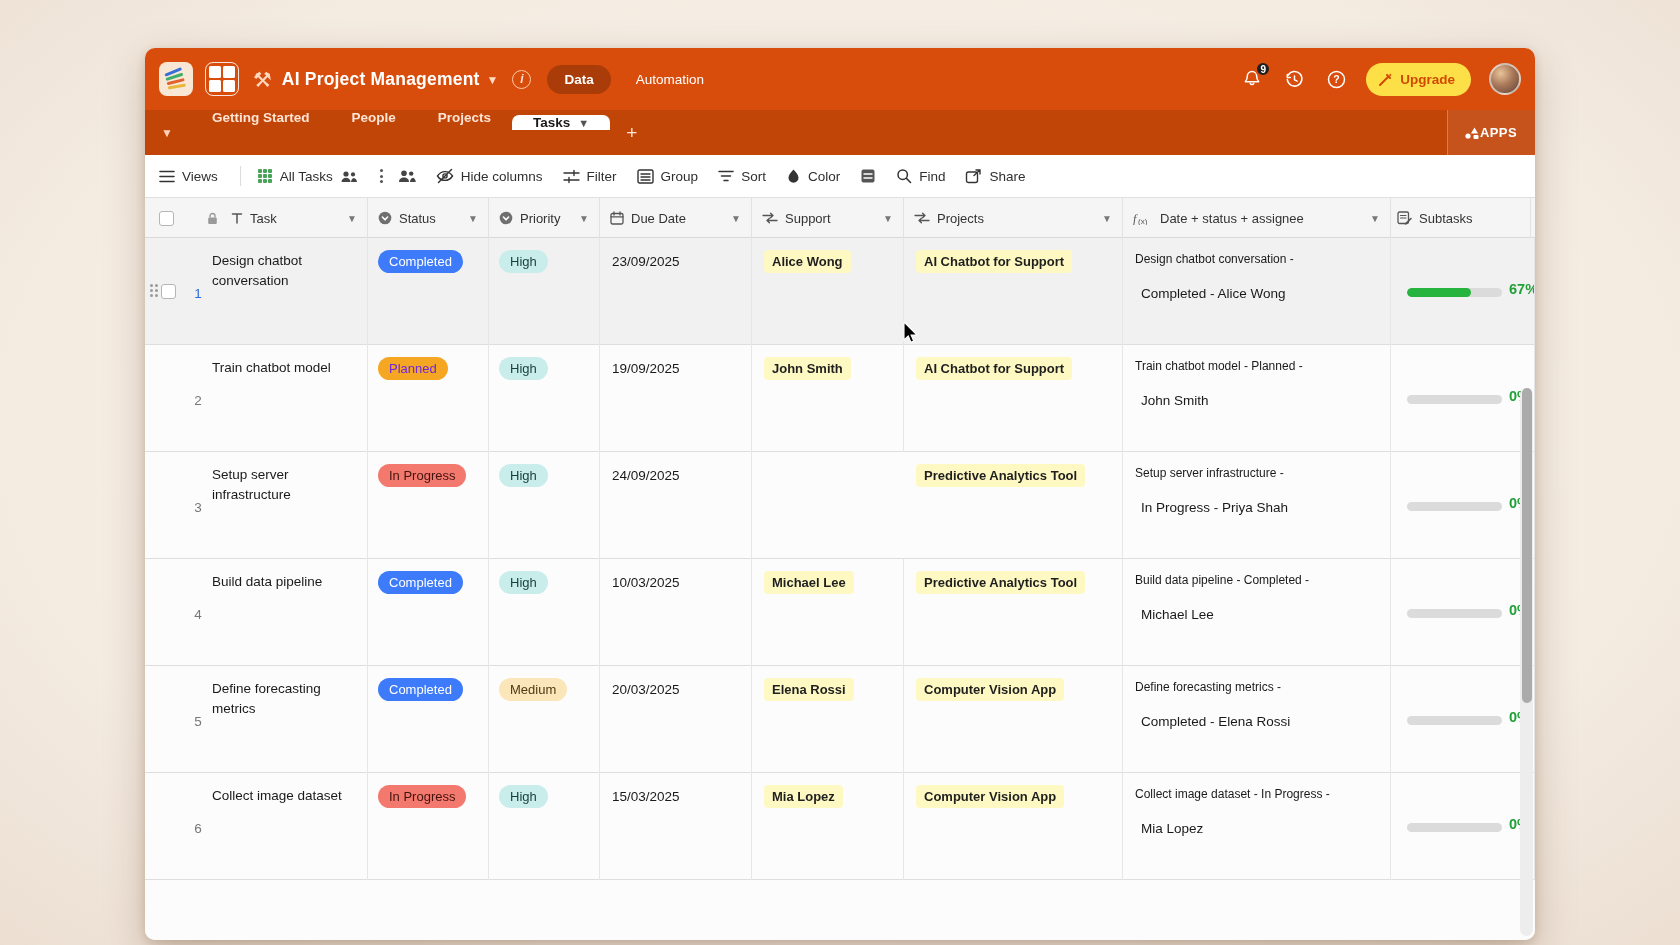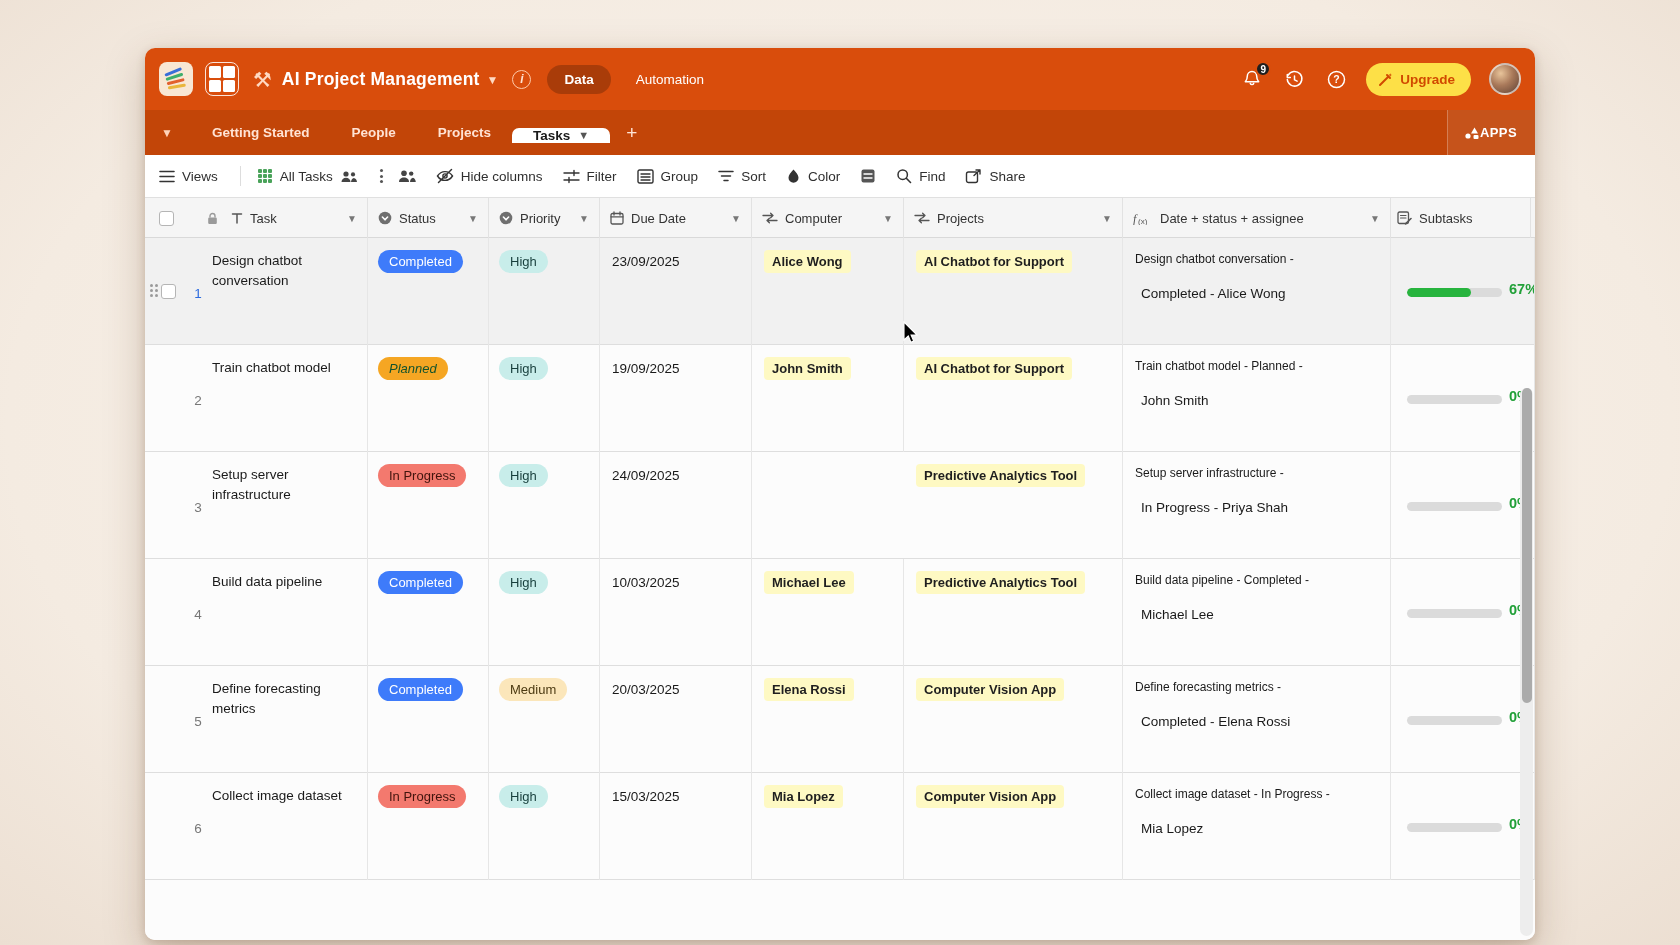--- a/index.html
+++ b/index.html
@@ -61,21 +61,21 @@
   .row.hl { background:#f1f1f1; }
   .cell { position:absolute; top:0; height:107px; border-right:1px solid #e6e6e6; overflow:hidden; }
   .rownum { position:absolute; left:42px; top:48px; width:22px; text-align:center; font-size:13.5px; color:#777; }
   .rownum.sel { color:#2d6cdf; }
   .rowdots { position:absolute; left:5px; top:46px; display:grid; grid-template-columns:3px 3px; grid-template-rows:3px 3px 3px; gap:2px; }
   .rowdots i { background:#9a9a9a; border-radius:50%; }
   .rowchk { position:absolute; left:16px; top:46px; width:15px; height:15px; border:1.4px solid #b5b5b5; border-radius:3px; background:#fff; }
   .tasktxt { position:absolute; left:67px; top:13px; right:8px; font-size:13.5px; color:#1a1a1a; line-height:20px; }
   .pill { display:inline-block; border-radius:12px; padding:3px 11px; font-size:13px; line-height:17px; white-space:nowrap; }
   .st-completed { background:#3e7bfa; color:#fff; }
-  .st-planned   { background:#f5a623; color:#14532d;font-style:italic; }
+  .st-planned   { background:#f5a623; color:#6d28d9; }
   .st-inprogress{ background:#f3796e; color:#42140d; }
   .pr-high   { background:#c8edea; color:#173f3c; }
   .pr-medium { background:#fbe6ba; color:#4c3a12; }
   .tag { display:inline-block; background:#fef9c3; color:#1f1f1f; border-radius:4px; padding:4px 8px; font-size:13px; white-space:nowrap;font-weight:bold; }
   .datetxt { position:absolute; left:12px; top:16px; font-size:13.5px; color:#1a1a1a; }
   .fline1 { position:absolute; left:12px; top:14px; font-size:12px; color:#1a1a1a; white-space:nowrap; }
   .fline2 { position:absolute; left:18px; top:48px; font-size:13.5px; color:#1a1a1a; white-space:nowrap; }
   .pbar { position:absolute; left:16px; top:50px; width:95px; height:9px; border-radius:5px; background:#dbdbdb; overflow:hidden; }
   .pbar i { display:block; height:100%; background:#27b43e; border-radius:5px; }
   .ppct { position:absolute; left:118px; top:43px; font-size:14.5px; font-weight:bold; color:#21a038; }
@@ -137,21 +137,21 @@
             <path d="M12.2 1.2l.5 1.3 1.3.5-1.3.5-.5 1.3-.5-1.3-1.3-.5 1.3-.5z" fill="#d14900"></path>
           </svg>
         <span>Upgrade</span>
       </div>
       <div class="avatar"></div>
     </div>
   </div>
 
   <div class="tabbar">
     <div class="tab-caret">▼</div>
-    <div id="tabs-host" style="display:flex;align-items:center;">
+    <div id="tabs-host" style="display:flex;align-items:flex-start;">
         <div class="tab">
           <span>Getting Started</span>
         </div>
         <div class="tab">
           <span>People</span>
         </div>
         <div class="tab">
           <span>Projects</span>
         </div>
         <div class="tab active">
@@ -317,21 +317,21 @@
           <span>Due Date</span>
           <span class="dd">▼</span>
         </div>
         <div class="hcell" style="left: 607px; width: 152px;">
           <span>
             <svg width="16" height="12" viewBox="0 0 16 12">
               <path d="M1 3.5h10M11 3.5 8.6 1.2M11 3.5 8.6 5.8" fill="none" stroke="#555" stroke-width="1.3" stroke-linecap="round" stroke-linejoin="round"></path>
               <path d="M15 8.5H5M5 8.5l2.4-2.3M5 8.5l2.4 2.3" fill="none" stroke="#555" stroke-width="1.3" stroke-linecap="round" stroke-linejoin="round"></path>
             </svg>
           </span>
-          <span>Computer</span>
+          <span>Support</span>
           <span class="dd">▼</span>
         </div>
         <div class="hcell" style="left: 759px; width: 219px;">
           <span>
             <svg width="16" height="12" viewBox="0 0 16 12">
               <path d="M1 3.5h10M11 3.5 8.6 1.2M11 3.5 8.6 5.8" fill="none" stroke="#555" stroke-width="1.3" stroke-linecap="round" stroke-linejoin="round"></path>
               <path d="M15 8.5H5M5 8.5l2.4-2.3M5 8.5l2.4 2.3" fill="none" stroke="#555" stroke-width="1.3" stroke-linecap="round" stroke-linejoin="round"></path>
             </svg>
           </span>
           <span>Projects</span>

